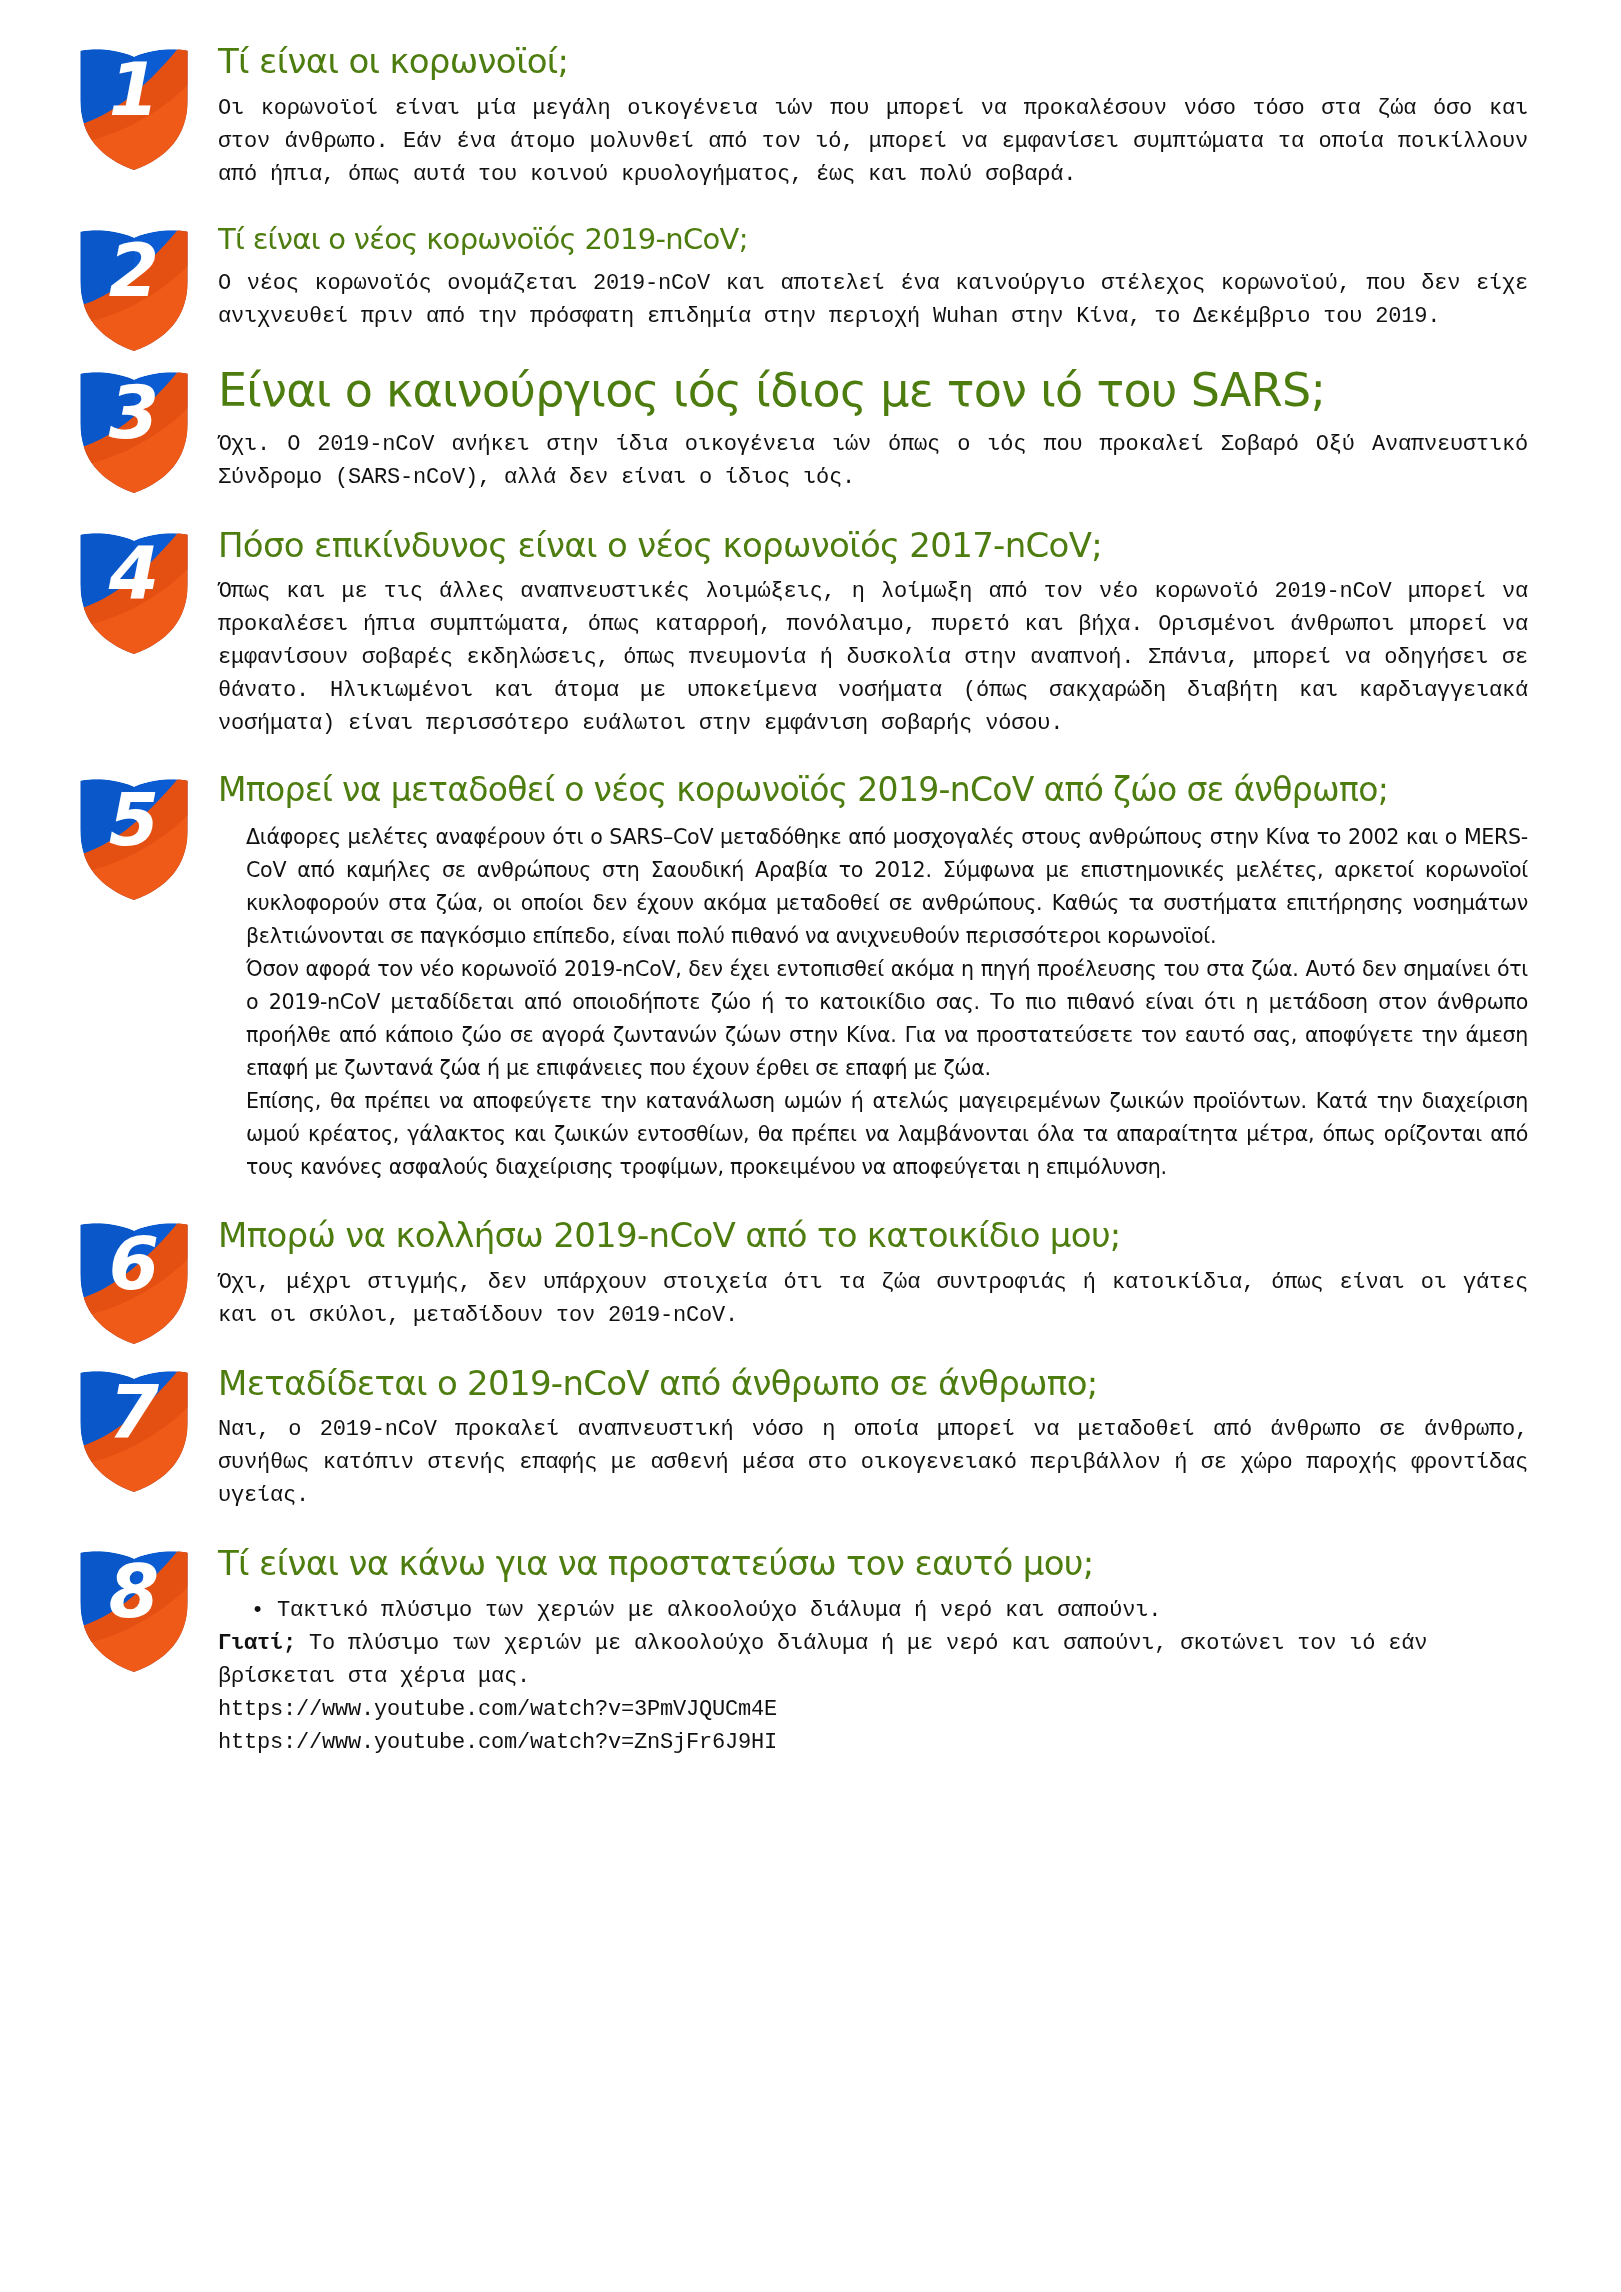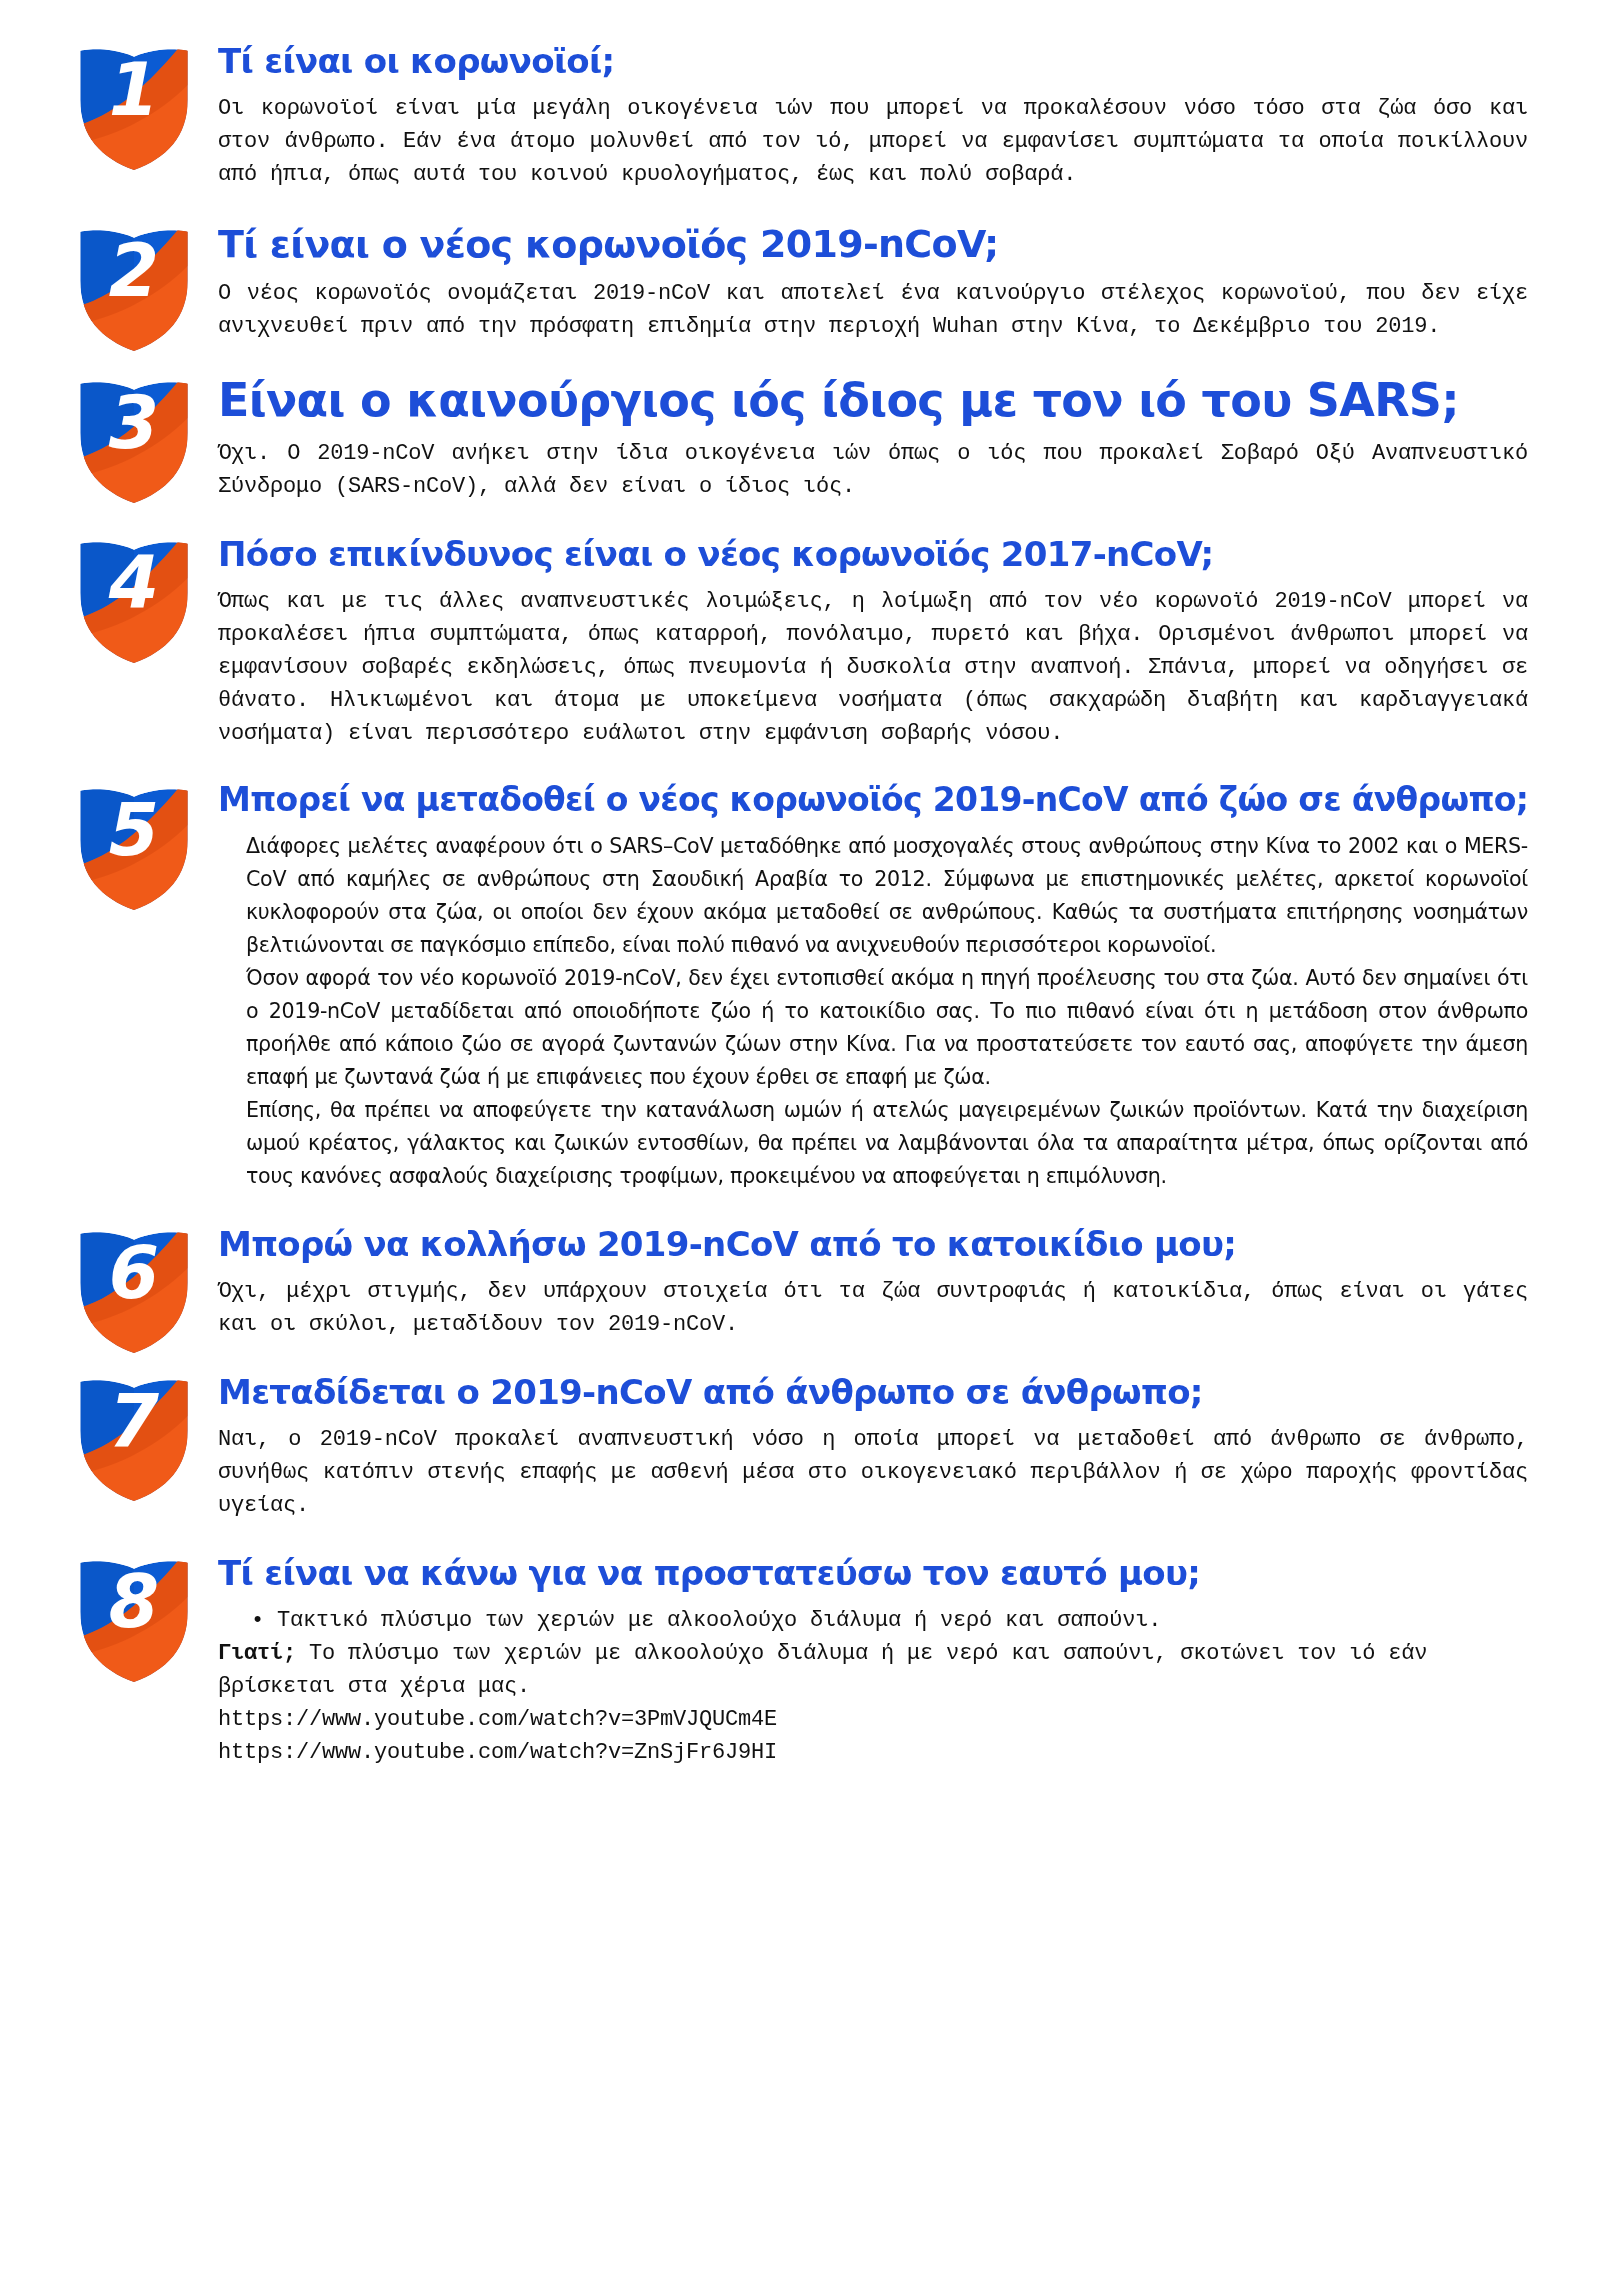--- a/index.html
+++ b/index.html
@@ -48,25 +48,25 @@
   }
   .badge svg {
     display: block;
     width: 116px;
     height: 129px;
   }
 
   
   .q-heading {
     font-family: "DejaVu Sans", sans-serif;
-    font-weight: bold;
+    font-weight: normal;
     font-size: 34px;
     line-height: 1.06;
     letter-spacing: -0.7px;
-    color: #1d4ed8;
+    color: #4d7c0f;
     margin: 0 0 12.7px 0;
     white-space: nowrap;
   }
 
   
   .q-body {
     font-family: Liberation Mono, monospace;
     font-size: 22px;
     line-height: 33px;
     color: #111111;
@@ -142,21 +142,21 @@
             </defs>
             <g clip-path="url(#shclip2)">
               <path d="M4,8 C4,8 30,2 59,14 C88,2 114,8 114,8 L114,58 C114,96 92,118 59,130 C26,118 4,96 4,58 Z" fill="#0B5BD3"></path>
               <path d="M4,8 C4,8 30,2 59,14 L59,130 C26,118 4,96 4,58 Z" fill="#0A4FB8" opacity="0.35"></path>
               <path d="M-6,86 C26,80 62,56 104,6 L126,6 L126,62 C126,100 96,124 59,136 C28,128 6,110 -6,92 Z" fill="#F05A18"></path>
               <path d="M-6,86 C26,80 62,56 104,6 L126,6 L126,30 C92,70 44,96 -6,104 Z" fill="#D9480E" opacity="0.55"></path>
             </g>
             <text x="59" y="74" text-anchor="middle" fill="#ffffff" font-family="&quot;DejaVu Sans&quot;, sans-serif" font-size="74" font-weight="bold" font-style="italic">2</text>
           </svg>
         </div>
-        <h2 class="q-heading" style="font-size: 38px;">Τί είναι ο νέος κορωνοϊός 2019-nCoV;</h2>
+        <h2 class="q-heading" style="font-size: 29px;">Τί είναι ο νέος κορωνοϊός 2019-nCoV;</h2>
         <div class="q-body">
           <p>Ο νέος κορωνοϊός ονομάζεται 2019-nCoV και αποτελεί ένα καινούργιο στέλεχος κορωνοϊού, που δεν είχε ανιχνευθεί πριν από την πρόσφατη επιδημία στην περιοχή Wuhan στην Κίνα, το Δεκέμβριο του 2019.</p>
         </div>
       </div>
       <div class="faq-item">
         <div class="badge">
           <svg viewBox="0 0 118 132" width="116" height="129">
             <defs>
               <clipPath id="shclip3">
                 <path d="M4,8 C4,8 30,2 59,14 C88,2 114,8 114,8 L114,58 C114,96 92,118 59,130 C26,118 4,96 4,58 Z"></path>

